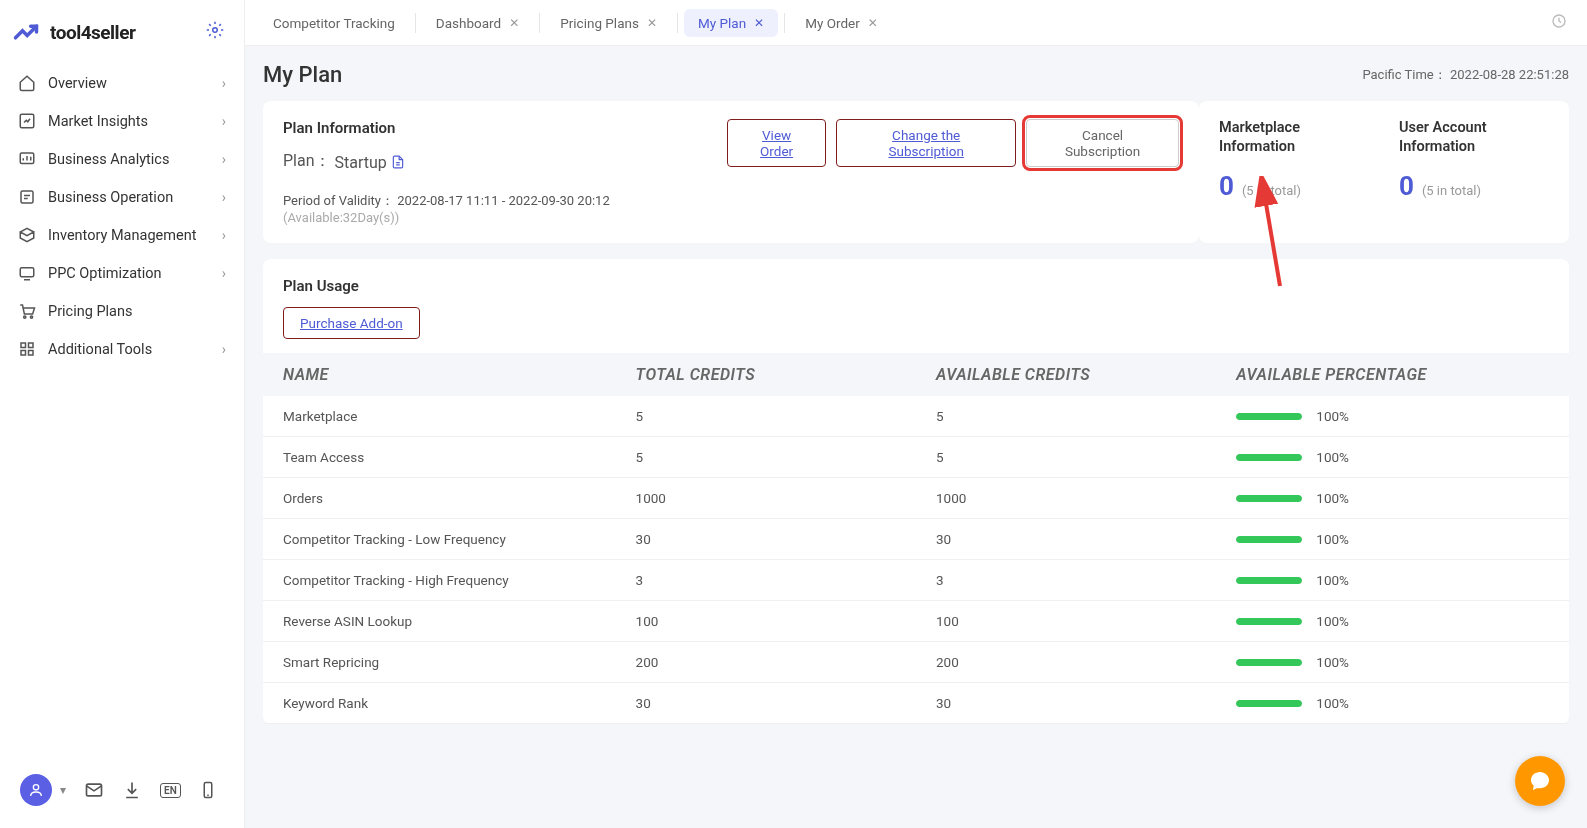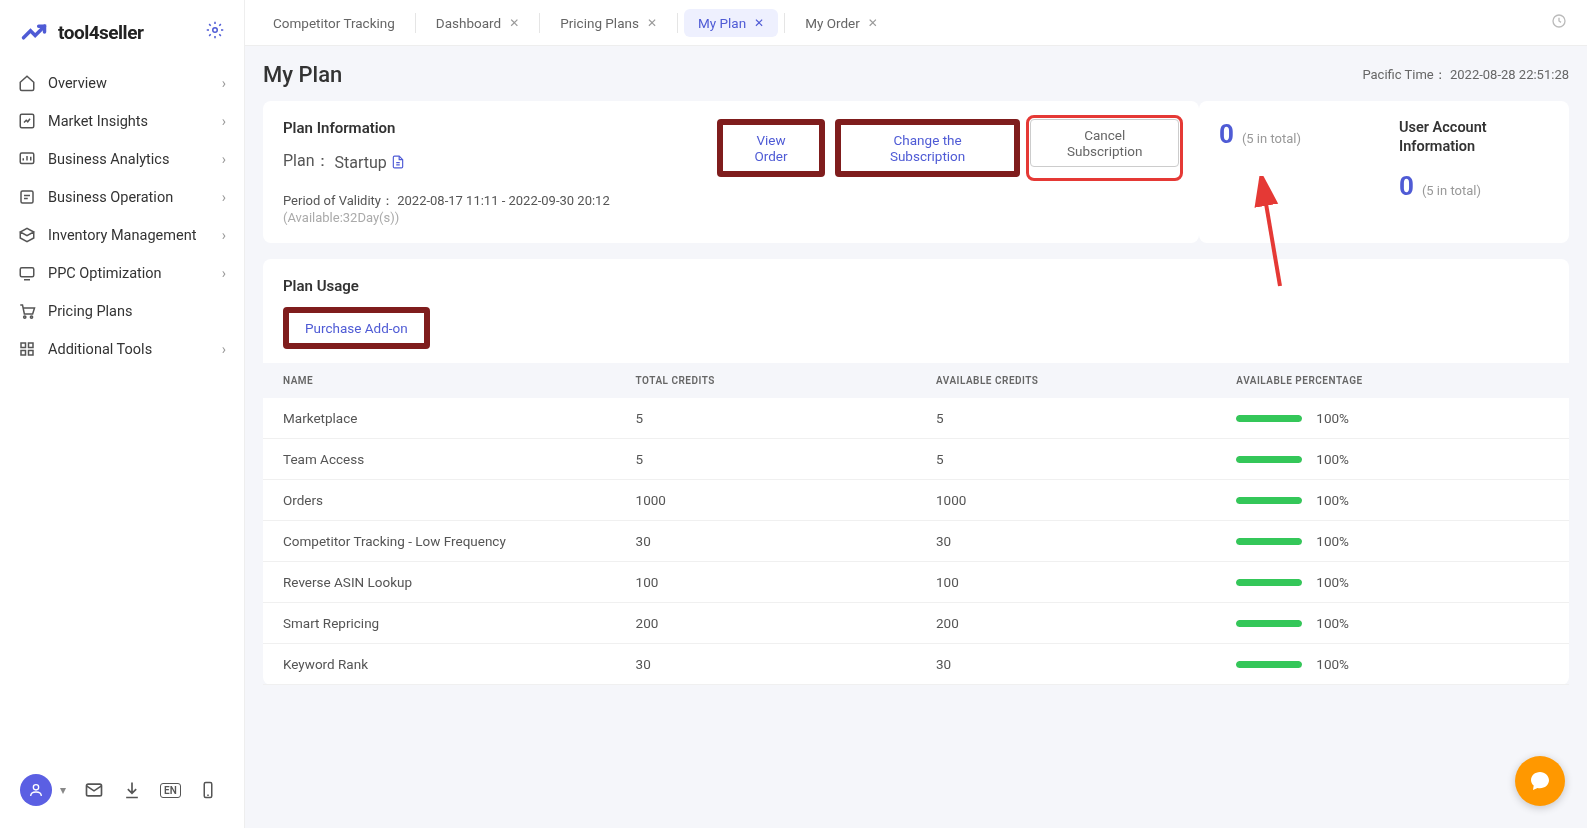--- a/index.html
+++ b/index.html
@@ -1,20 +1,20 @@
 <!DOCTYPE html>
 <html><head>
 <meta charset="utf-8">
 <style>
 * { margin: 0; padding: 0; box-sizing: border-box; font-family: -apple-system, BlinkMacSystemFont, "Segoe UI", Roboto, sans-serif; }
 body { background: #f5f6fa; display: flex; height: 828px; width: 1587px; overflow: hidden; }
 
 
 .sidebar { width: 245px; background: #fff; display: flex; flex-direction: column; border-right: 1px solid #eee; }
-.logo-row { display: flex; align-items: center; padding: 18px 20px 12px 20px; gap: 10px; }
+.logo-row { display: flex; align-items: center; padding: 18px 20px 12px 12px; gap: 10px; }
 .logo-icon { width: 28px; height: 28px; display:flex; align-items:center; justify-content:center; }
 .logo-text { font-weight: 700; font-size: 19px; color: #222; letter-spacing: -0.5px; }
 .logo-gear { margin-left: auto; color: #4f5bd5; font-size: 18px; }
 .nav { flex: 1; padding: 6px 0; }
 .nav-item { display: flex; align-items: center; padding: 10px 18px; cursor: pointer; color: #333; font-size: 14.5px; gap: 12px; }
 .nav-item .chevron { margin-left: auto; color: #999; font-size: 14px; }
 .nav-item .nav-icon { width: 18px; height: 18px; display:flex; align-items:center; justify-content:center; color:#555;}
 .sidebar-bottom { padding: 12px 20px 22px 20px; display: flex; align-items: center; gap: 18px; }
 .avatar-btn { width: 32px; height: 32px; border-radius: 50%; background: #5b5fe3; display:flex; align-items:center; justify-content:center; color:#fff; }
 .sb-icon { color: #555; font-size: 18px; display:flex; align-items:center; justify-content:center;}
@@ -38,35 +38,35 @@
 .card { background: #fff; border-radius: 8px; padding: 18px 20px; }
 .plan-card { flex: 1; display: flex; flex-direction: column; position: relative; }
 .plan-card-top { display:flex; align-items:flex-start; }
 .plan-card h3 { font-size: 15px; font-weight: 600; color: #333; margin-bottom: 14px; }
 .plan-line { font-size: 16px; color: #555; margin-bottom: 20px; display:flex; align-items:flex-end; gap:4px;}
 .plan-line .doc-icon { color: #4f5bd5; font-size: 14px; }
 .period-line { font-size: 13px; color: #555; }
 .period-line .avail { color: #aaa; }
 .plan-buttons { margin-left: auto; display: flex; gap: 10px; }
 .btn { padding: 7px 16px; border-radius: 4px; font-size: 13.5px; cursor: pointer; background:#fff; }
-.btn-outline-primary { border: 6px solid #7f1d1d; color: #4f5bd5; }
+.btn-outline-primary { border: 1px solid #7f1d1d; color: #4f5bd5; text-decoration: underline; }
 .btn-outline-gray { border: 1px solid #ccc; color: #666; }
 .btn-highlighted { outline: 3px solid #e53935; outline-offset: 1px; border-radius:4px;}
 
 .info-card { width: 370px; display: flex; gap: 30px; }
 .info-col { flex: 1; }
 .info-col h4 { font-size: 14.5px; font-weight: 600; color: #333; margin-bottom: 14px; line-height:1.3;}
 .info-num { font-size: 26px; font-weight: 700; color: #4f5bd5; display:inline-block; margin-right:4px;}
 .info-sub { font-size: 13px; color: #999; }
 
 .usage-card { background: #fff; border-radius: 8px; padding: 18px 0 0 0; }
 .usage-card h3 { font-size: 15px; font-weight: 600; color: #333; padding: 0 20px 12px 20px; }
 .usage-card .purchase-btn-wrap { padding: 0 20px 14px 20px; }
 .table { width: 100%; border-collapse: collapse; }
-.table thead th { background: #f5f6fa; text-align: left; padding: 12px 20px; font-size: 10px; font-weight: 600; color: #666; letter-spacing: 0.5px; }
+.table thead th { background: #f5f6fa; text-align: left; padding: 12px 20px; font-size: 16px; font-weight: 600; color: #666; letter-spacing: 0.5px; font-style: italic; }
 .table tbody td { padding: 12px 20px; font-size: 13.5px; color: #555; border-bottom: 1px solid #f0f0f0; vertical-align: middle;}
 .pct-cell { display: flex; align-items: center; gap: 14px; }
 .bar { width: 66px; height: 7px; background: #e8e8e8; border-radius: 4px; overflow: hidden; }
 .bar-fill { height: 100%; background: #34c759; border-radius: 4px; }
 
 
 .arrow-anno { position: absolute; pointer-events: none; }
 
 
 .chat-fab { position: fixed; right: 22px; bottom: 22px; width: 50px; height: 50px; border-radius: 50%; background: #ff9800; display:flex; align-items:center; justify-content:center; color:#fff; box-shadow: 0 2px 8px rgba(0,0,0,0.2);}
@@ -270,20 +270,21 @@
             <button class="btn btn-outline-primary">Change the Subscription</button>
             <span class="btn-highlighted">
               <button class="btn btn-outline-gray">Cancel Subscription</button>
             </span>
           </div>
         </div>
       </div>
 
       <div class="card info-card">
         <div class="info-col">
+          <h4>Marketplace Information</h4>
           <div>
             <span class="info-num">0</span>
             <span class="info-sub">(5 in total)</span>
           </div>
         </div>
         <div class="info-col">
           <h4>User Account Information</h4>
           <div>
             <span class="info-num">0</span>
             <span class="info-sub">(5 in total)</span>
@@ -353,20 +354,33 @@
               <td>
                 <div class="pct-cell">
                   <div class="bar">
                     <div class="bar-fill" style="width:100%"></div>
                   </div>
                   <span>100%</span>
                 </div>
               </td>
             </tr>
             <tr>
+              <td>Competitor Tracking - High Frequency</td>
+              <td>3</td>
+              <td>3</td>
+              <td>
+                <div class="pct-cell">
+                  <div class="bar">
+                    <div class="bar-fill" style="width:100%"></div>
+                  </div>
+                  <span>100%</span>
+                </div>
+              </td>
+            </tr>
+            <tr>
               <td>Reverse ASIN Lookup</td>
               <td>100</td>
               <td>100</td>
               <td>
                 <div class="pct-cell">
                   <div class="bar">
                     <div class="bar-fill" style="width:100%"></div>
                   </div>
                   <span>100%</span>
                 </div>

